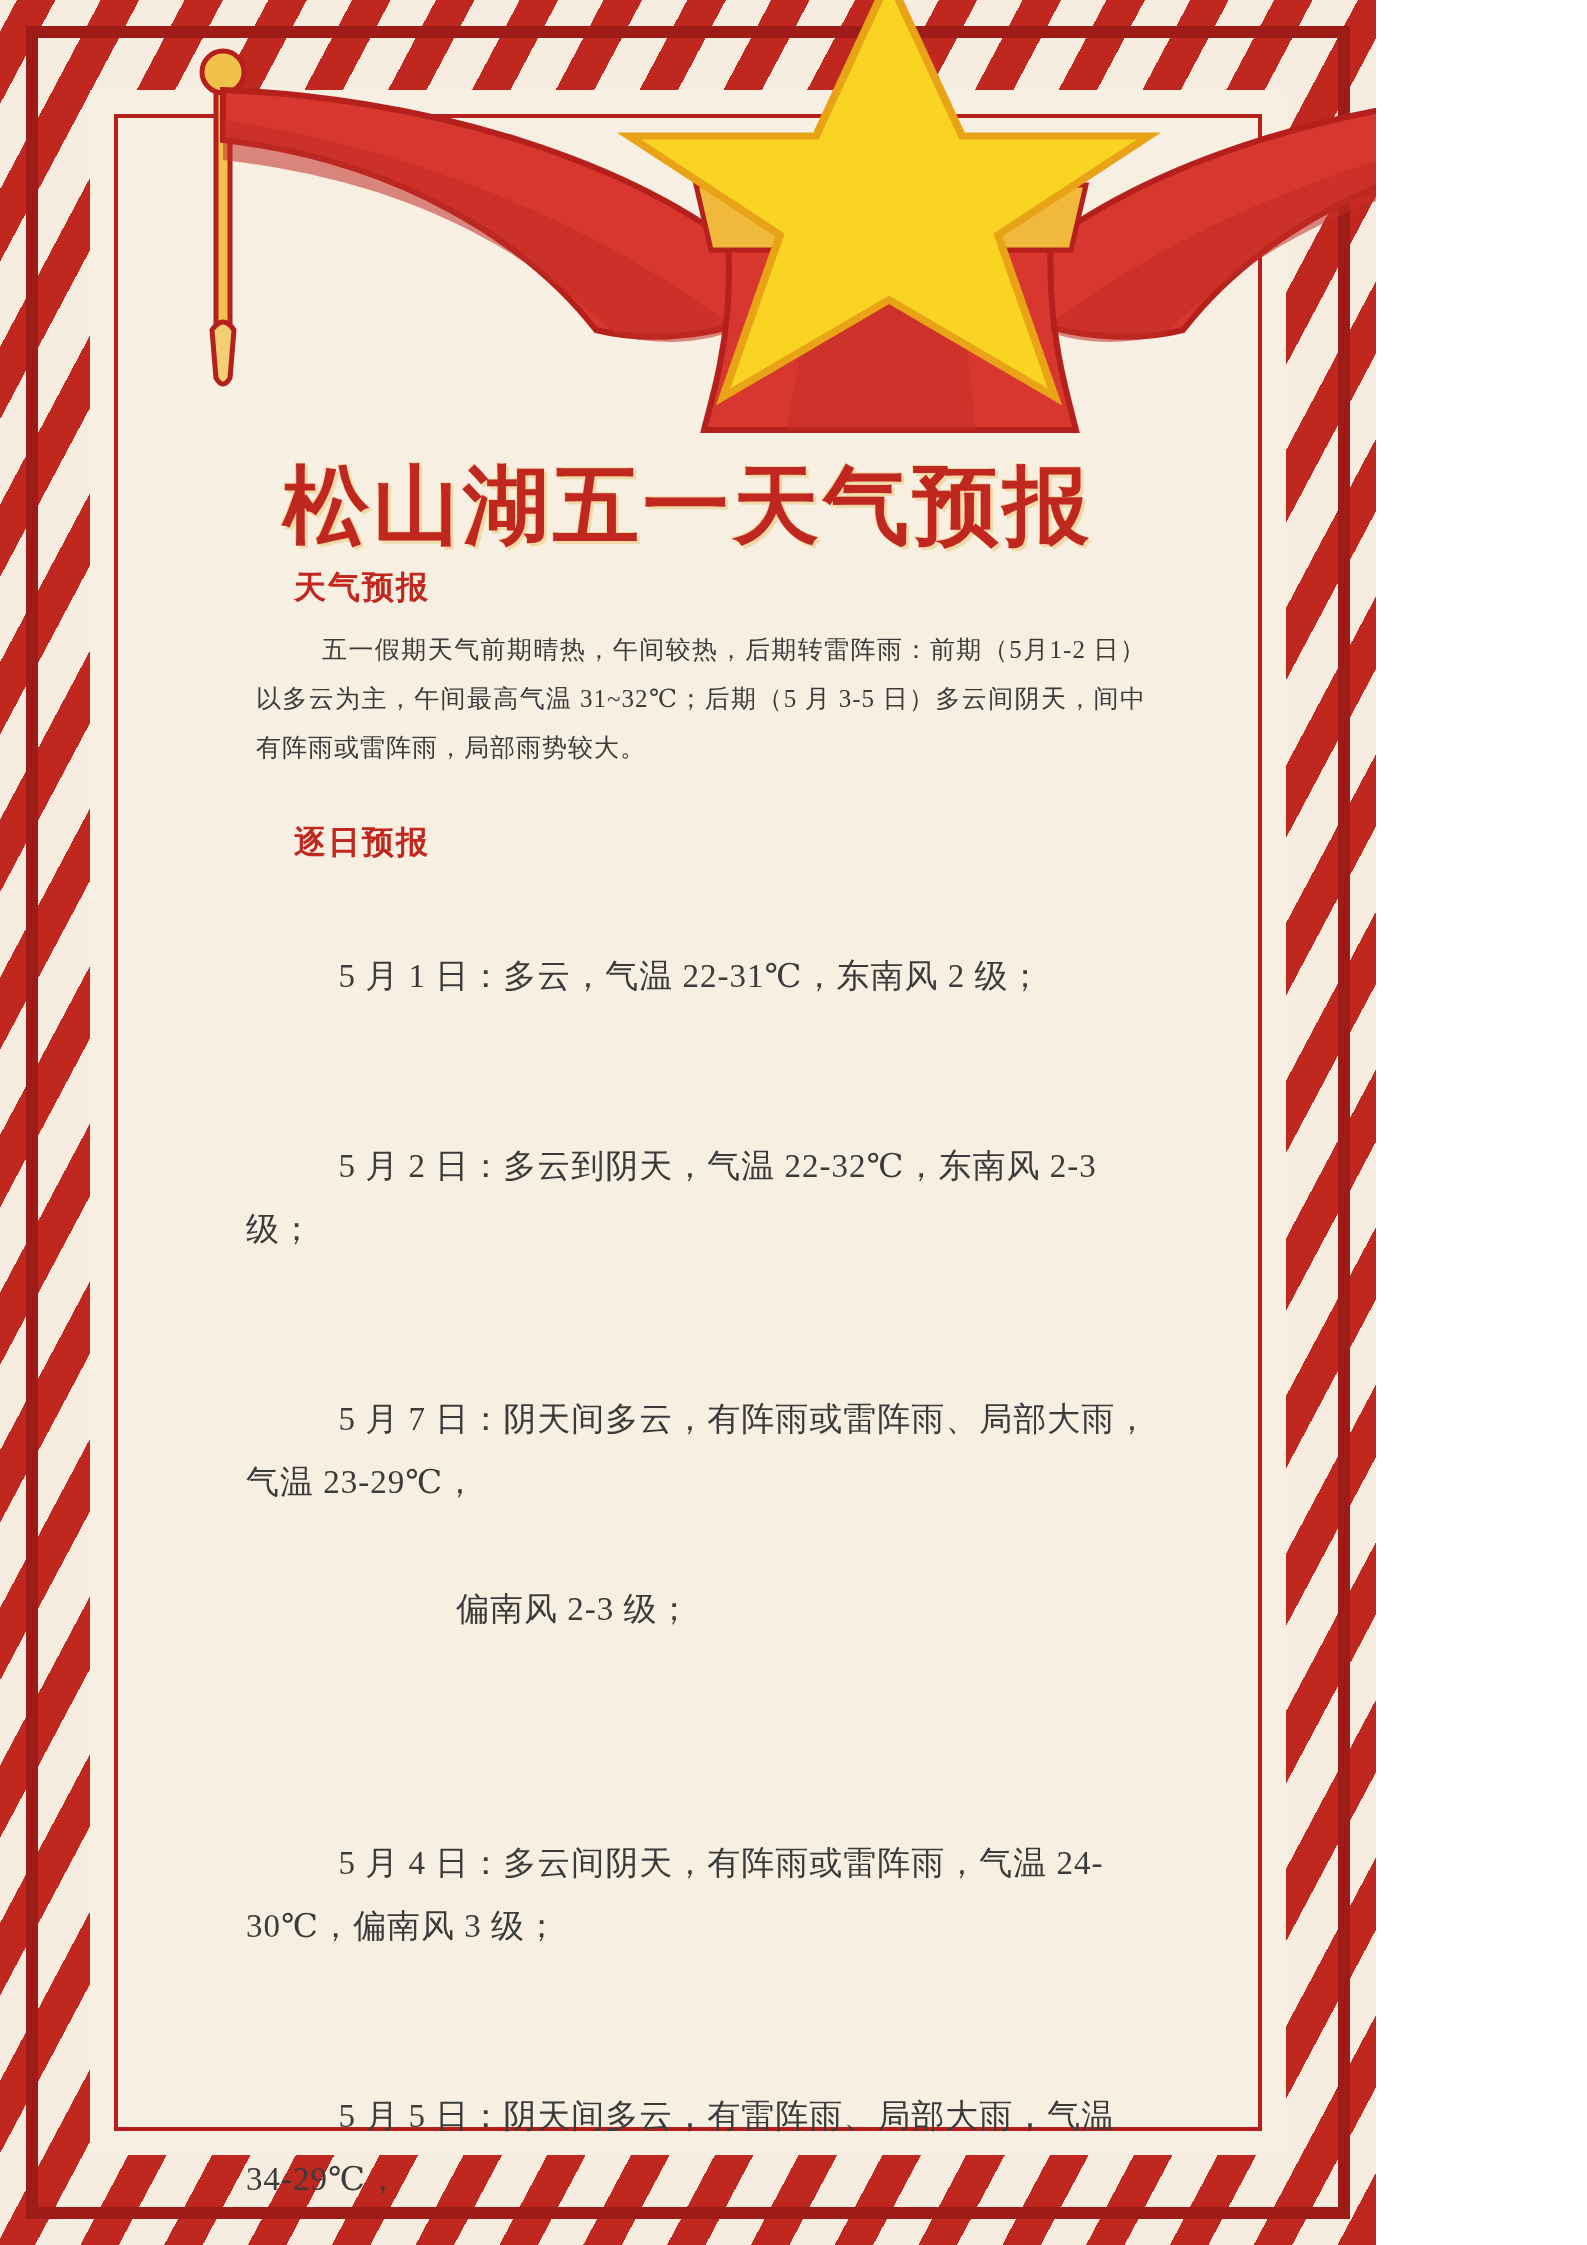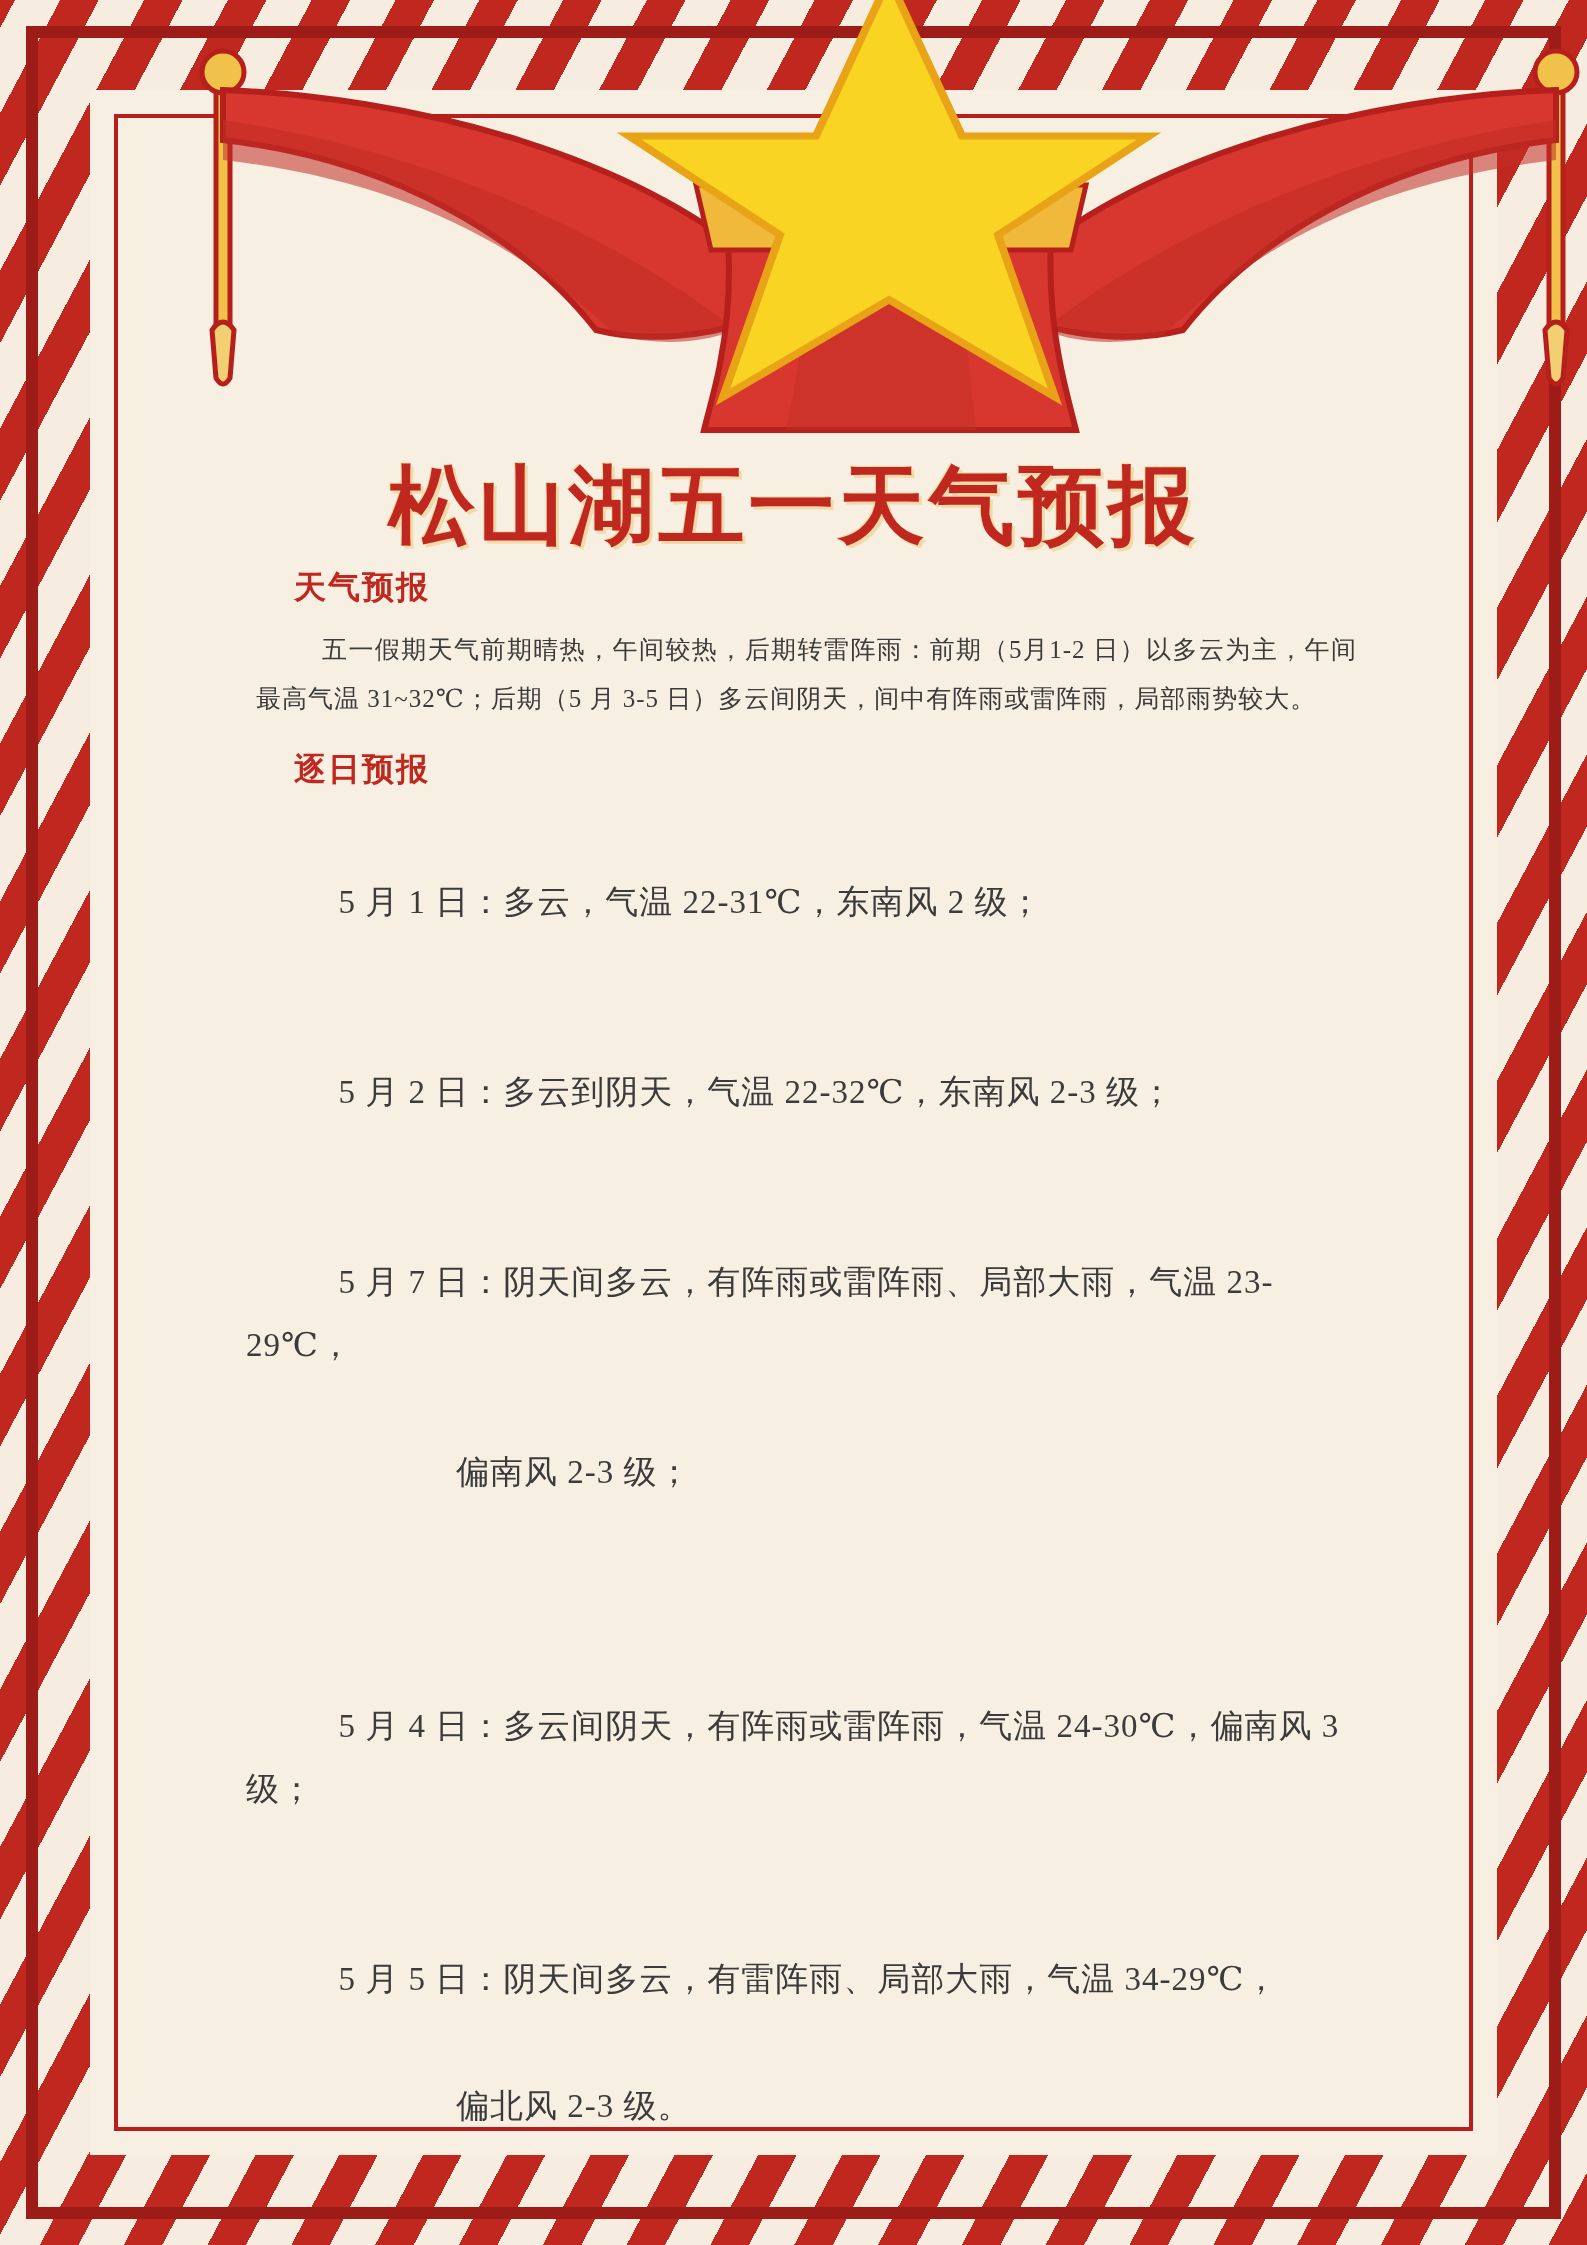--- a/index.html
+++ b/index.html
@@ -9,21 +9,21 @@
   }
   body {
     width: 1587px;
     height: 2245px;
     font-family: "Liberation Serif", "DejaVu Serif", serif;
     overflow: hidden;
   }
 
   .poster {
     position: relative;
-    width: 1587px;
+    width: 1376px;
     height: 2245px;
     background: #8b5cf6;
     box-sizing: border-box;
     overflow: hidden;
   }
 
   
   .stripes {
     position: absolute;
     inset: 0;
@@ -106,21 +106,21 @@
   }
 
   .sec-head {
     font-family: "DejaVu Sans", "Liberation Sans", sans-serif;
     font-weight: bold;
     font-size: 32px;
     color: #c0271f;
     margin: 0 0 16px 48px;
     letter-spacing: 2px;
   }
-  .sec-head.second { margin-top: 24px; }
+  .sec-head.second { margin-top: 49px; }
 
   .para {
     font-size: 25px;
     color: #3b3b3b;
     line-height: 1.95;
     text-align: justify;
     text-indent: 66px;
     margin: 0 14px 0 10px;
     letter-spacing: 1px;
   }

